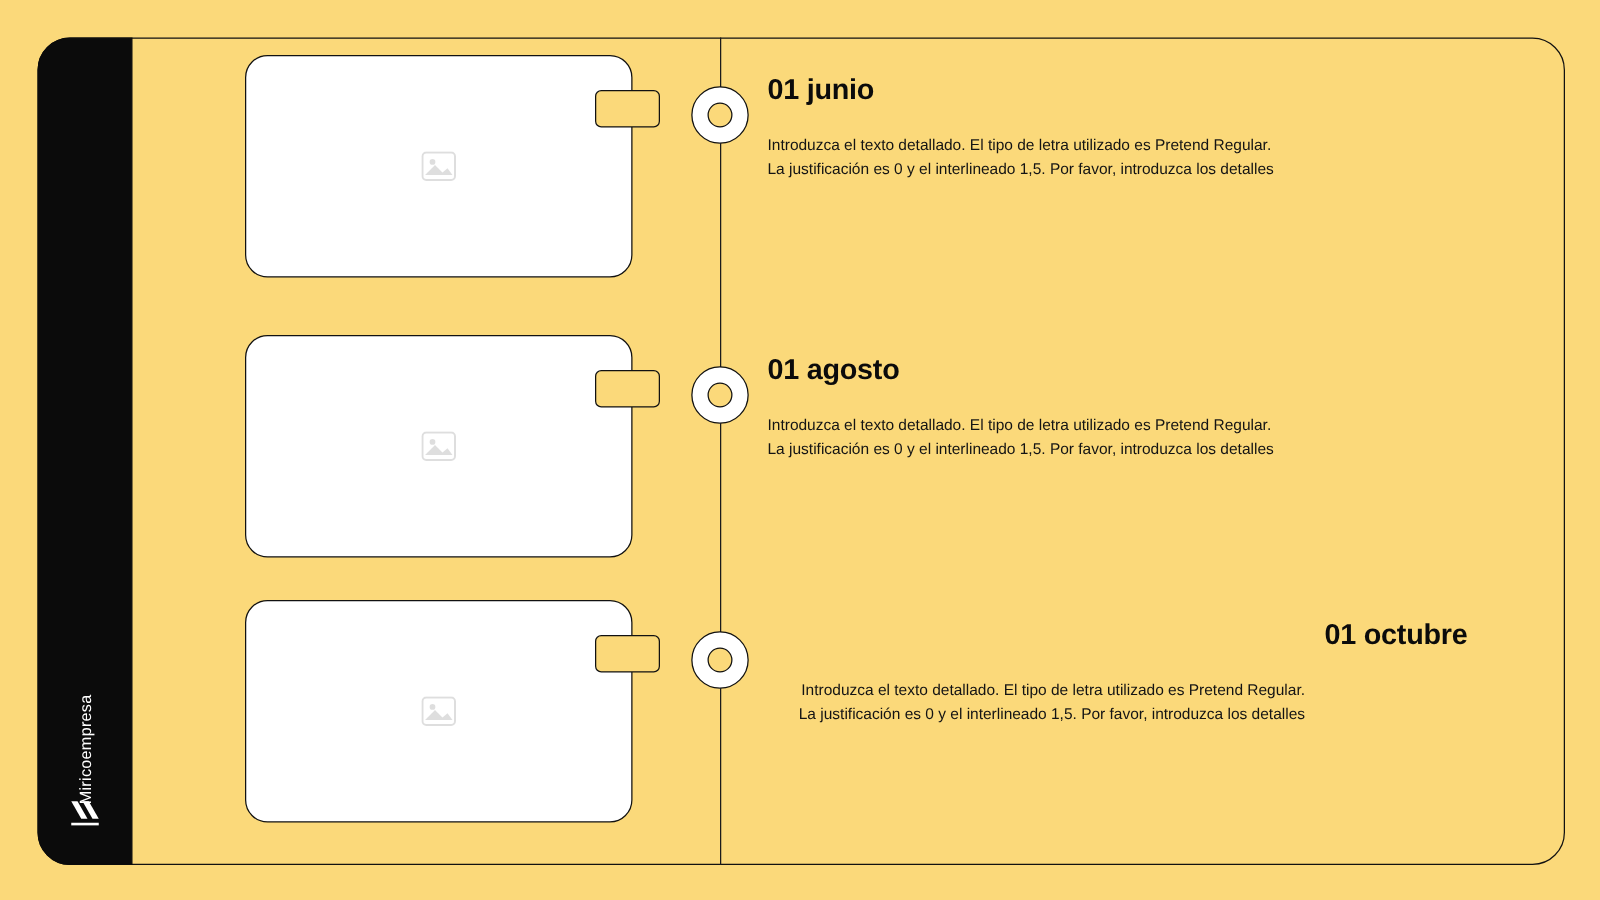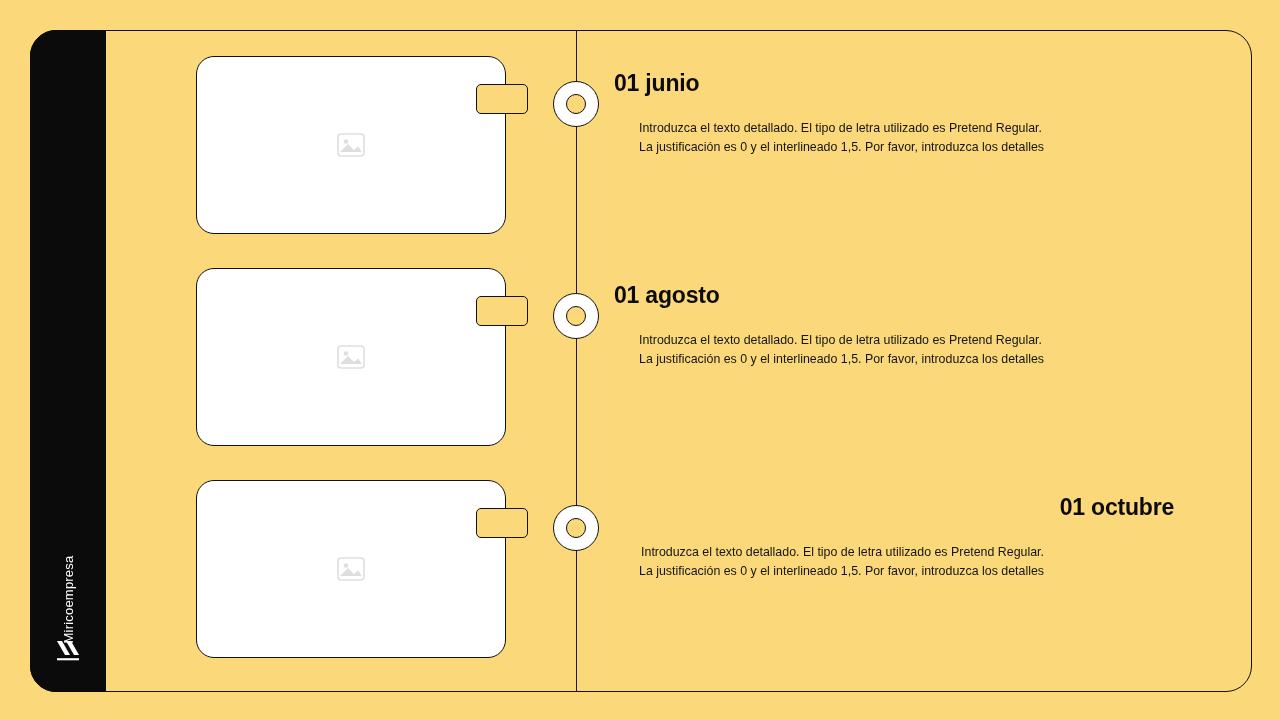--- a/index.html
+++ b/index.html
@@ -58,21 +58,21 @@
     width: 1.4px;
     height: 662px;
     background: #1B1B1B;
   }
   
   .row {
     position: absolute;
     left: 0; right: 0;
     height: 200px;
   }
-  .row.r1 { top: 48px; }
+  .row.r1 { top: 36px; }
   .row.r2 { top: 260px; padding-left: 17px; }
   .row.r3 { top: 472px; text-align: right; }
 
   .card {
     position: absolute;
     left: 196px;
     top: 8px;
     width: 310px;
     height: 178px;
     background: #FFFFFF;
@@ -128,21 +128,21 @@
     letter-spacing: -0.2px;
     line-height: 1.2;
   }
   .desc {
     margin-top: 21px;
     font-size: 12.4px;
     color: #141414;
     line-height: 1.55;
     max-width: 430px;
   }
-  .desc span { display: block; margin-left: 25px; }
+  .desc span { display: block; }
 </style>
 </head>
 <body>
 
 <div class="slide">
 
   <div class="frame"></div>
 
   <div class="sidebar">
     <div class="brand-name">Miricoempresa</div>

